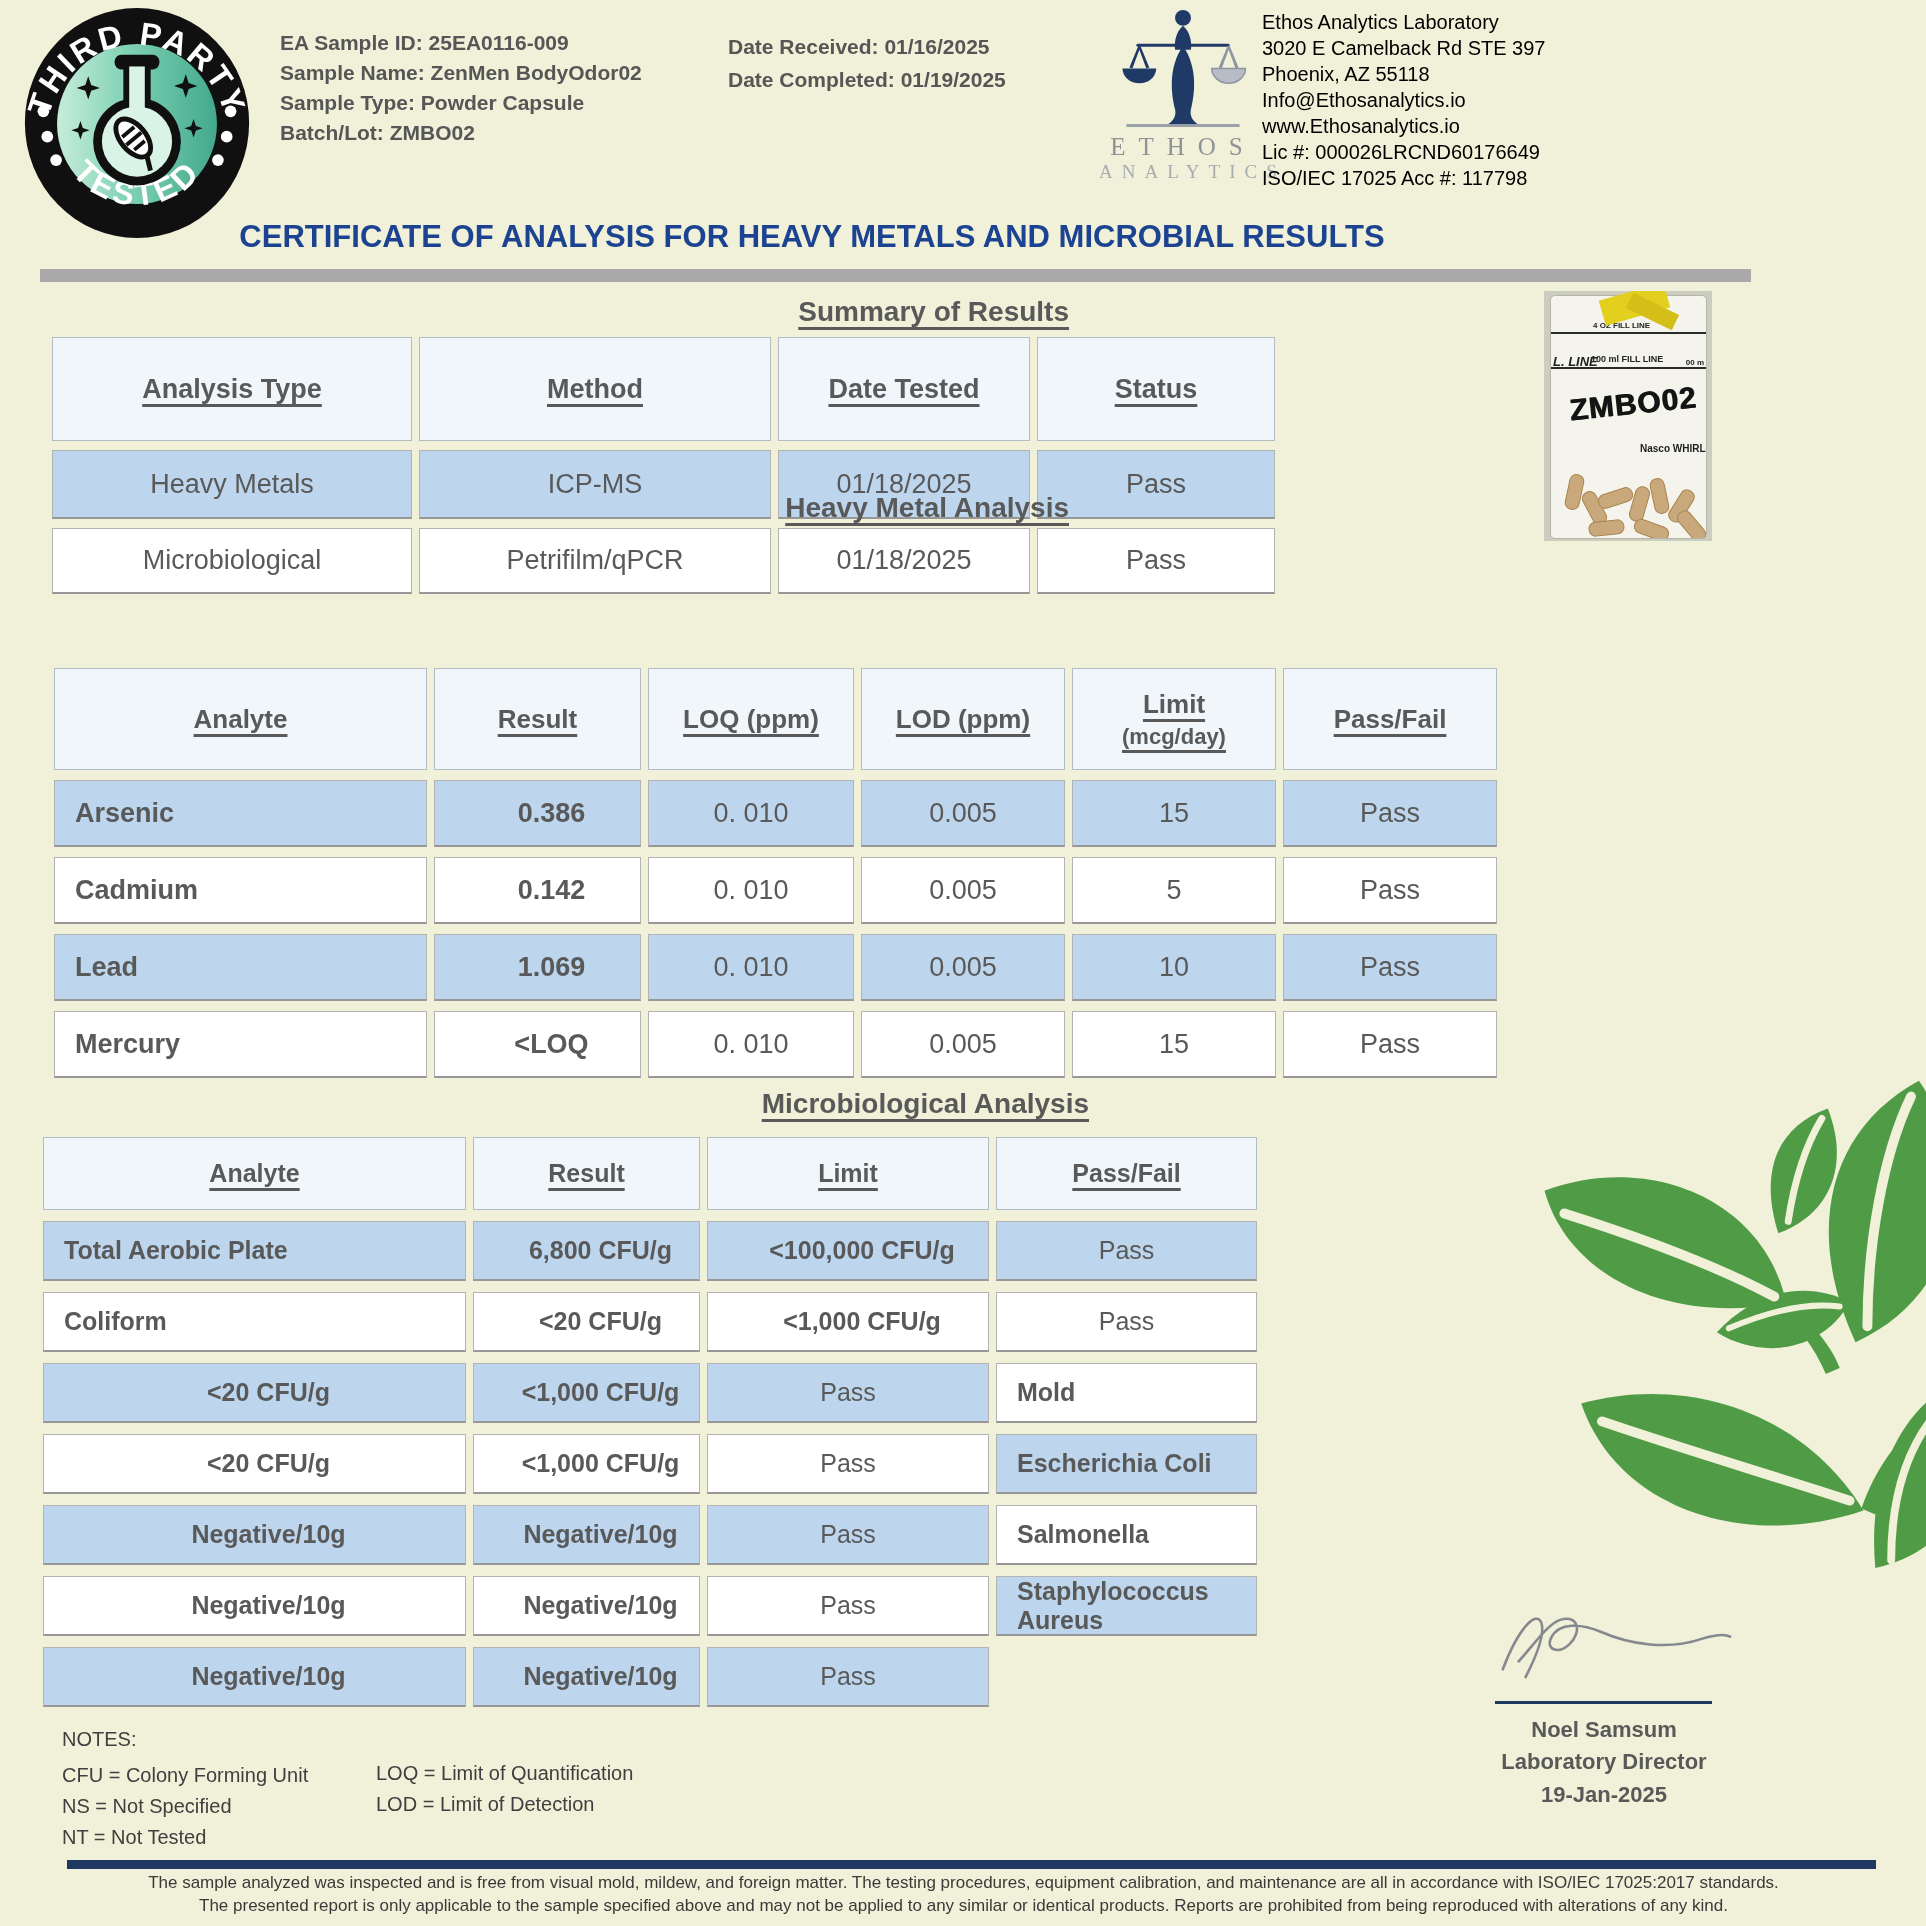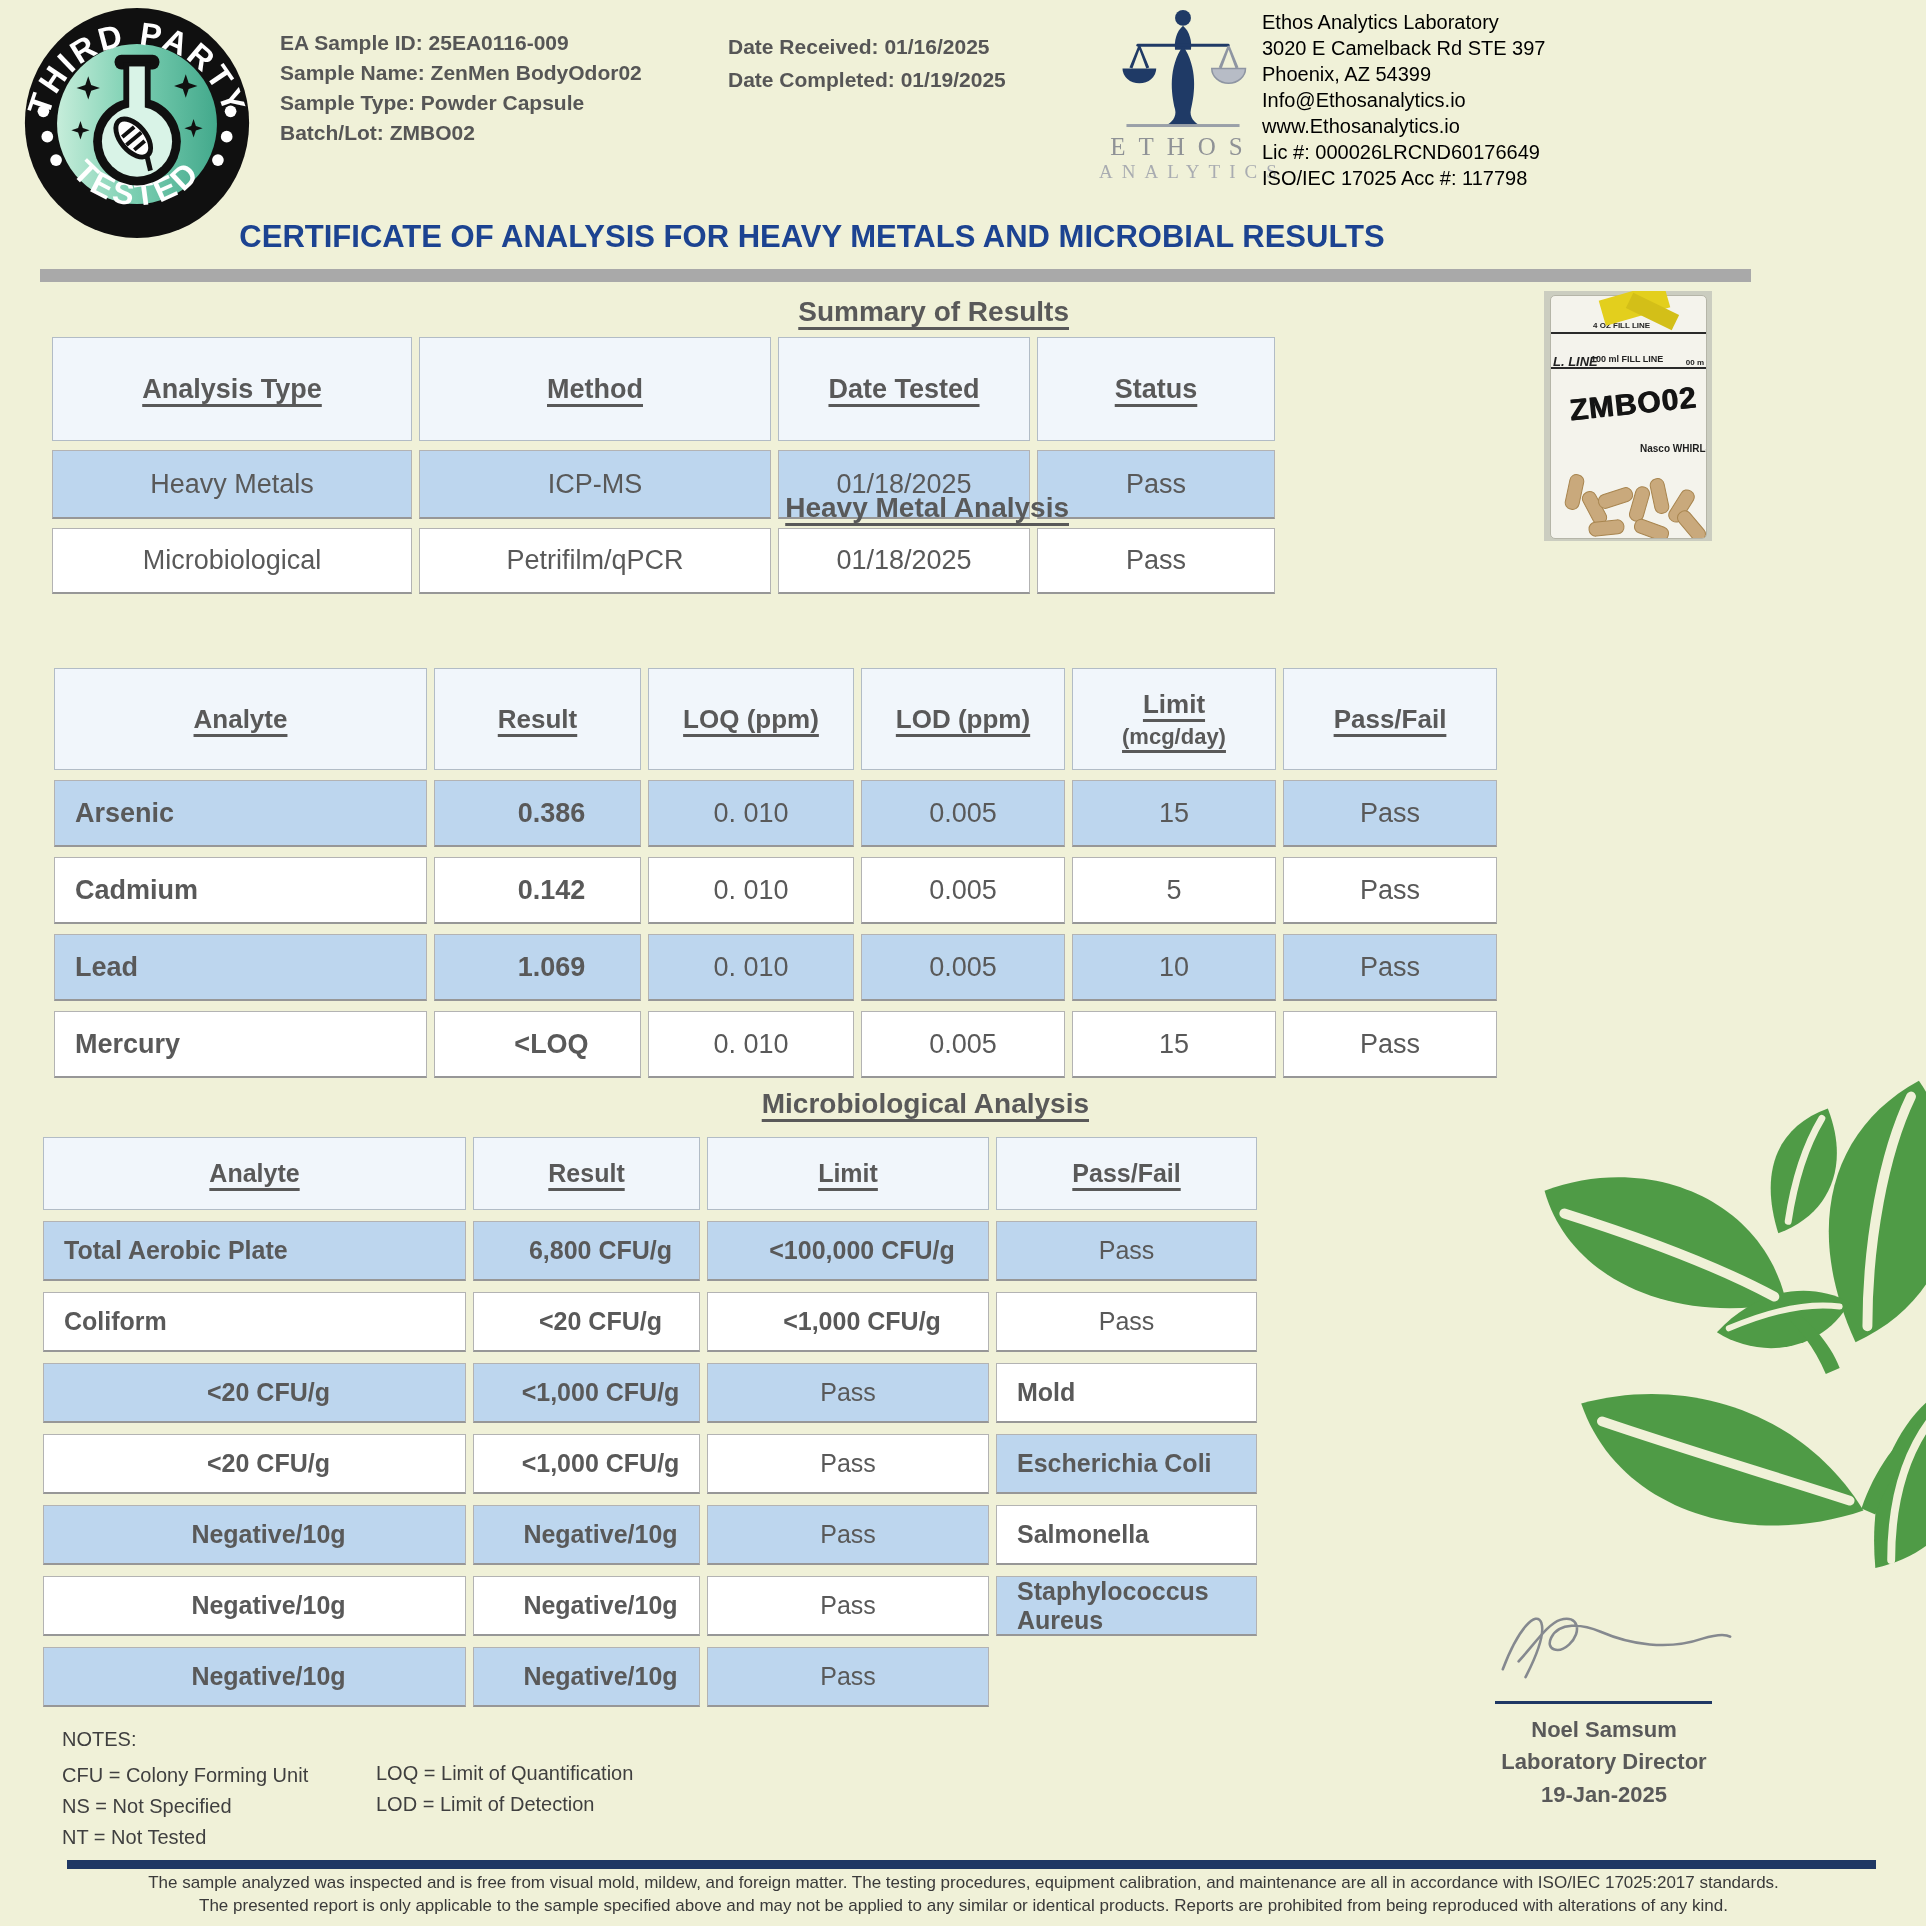--- a/index.html
+++ b/index.html
@@ -143,21 +143,21 @@
       <path d="M104,63 A16,14 0 0 0 138,63 Z" fill="#b7bcc6" stroke="#8e95a2" stroke-width="1.5"></path>
       <rect x="18" y="119" width="114" height="3" fill="#9aa0a8"></rect>
     </svg>
     <span class="wordmark1">ETHOS</span>
     <span class="wordmark2">ANALYTICS</span>
   </div>
 
   <div class="abs contact" style="left:1262px;top:9px;">
     <p>Ethos Analytics Laboratory</p>
     <p>3020 E Camelback Rd STE 397</p>
-    <p>Phoenix, AZ 54399</p>
+    <p>Phoenix, AZ 55118</p>
     <p>Info@Ethosanalytics.io</p>
     <p>www.Ethosanalytics.io</p>
     <p>Lic #: 000026LRCND60176649</p>
     <p>ISO/IEC 17025 Acc #: 117798</p>
   </div>
 
   <div class="abs doc-title" style="left:228px;top:219px;width:1168px;">CERTIFICATE OF ANALYSIS FOR HEAVY METALS AND MICROBIAL RESULTS</div>
   <div class="abs gray-bar" style="left:40px;top:269px;width:1711px;height:13px;"></div>
 
   <div class="abs photo" style="left:1544px;top:291px;width:168px;height:250px;">

